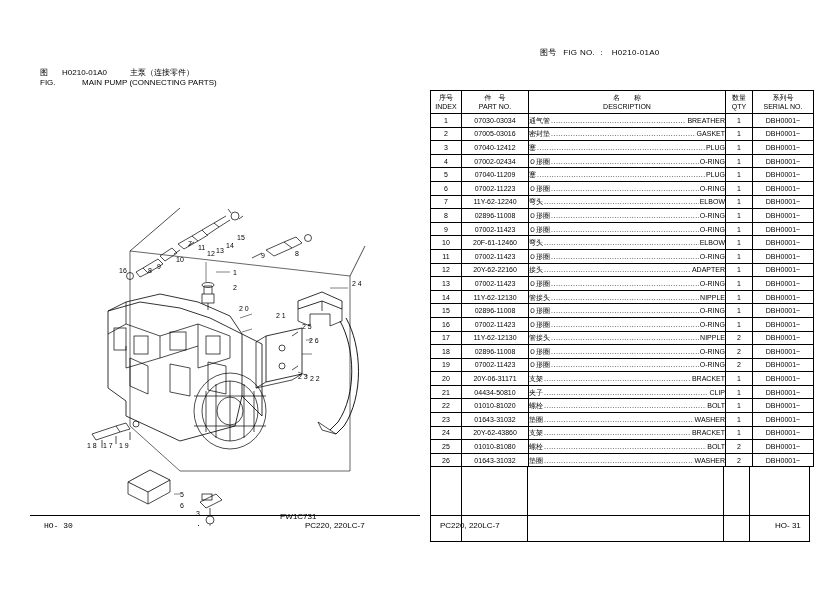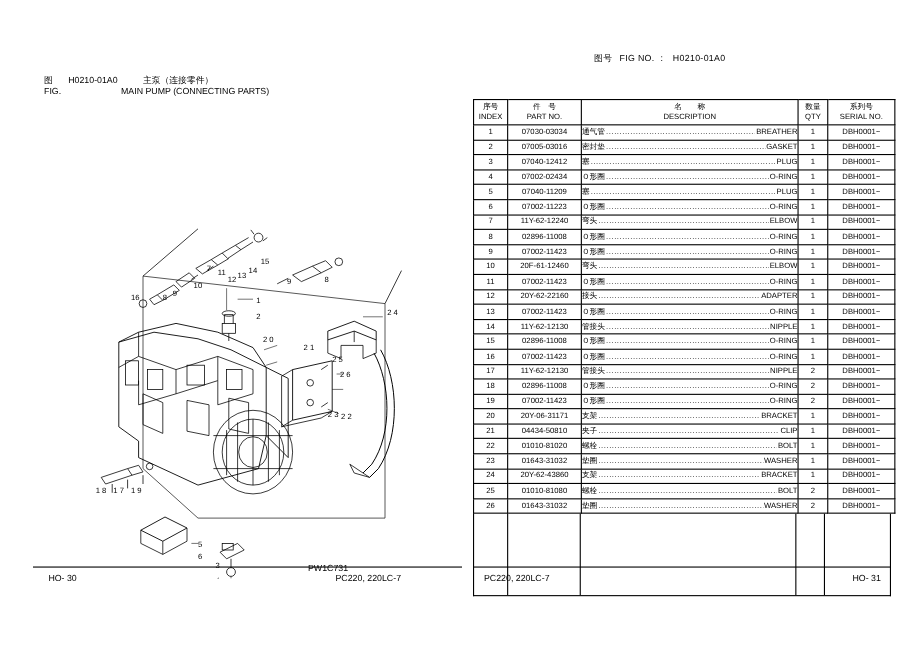--- a/index.html
+++ b/index.html
@@ -80,20 +80,21 @@
     left: 30px;
     top: 515px;
     width: 390px;
     border-top: 1px solid #000;
   }
   .footer-left-l {
     position: absolute;
     left: 44px;
     top: 521px;
     font-size: 8px;
+    font-family: Liberation Mono, monospace;
   }
   .footer-left-c {
     position: absolute;
     left: 305px;
     top: 521px;
     font-size: 8px;
   }
 
   
   .right-page {
@@ -204,21 +205,21 @@
   <div class="left-page">
 
     <div class="title-block">
       <div class="title-row">
         <span class="title-label">图</span>
         <span class="title-text">H0210-01A0</span>
         <span class="title-text" style="margin-left:23px">主泵（连接零件）</span>
       </div>
       <div class="title-row">
         <span class="title-label">FIG.</span>
-        <span class="title-text" style="margin-left:48px">MAIN PUMP (CONNECTING PARTS)</span>
+        <span class="title-text" style="margin-left:20px">MAIN PUMP (CONNECTING PARTS)</span>
       </div>
     </div>
 
     <div class="drawing-area">
       <svg class="drawing-svg" width="390" height="430" viewBox="0 0 390 430">
         <g fill="none" stroke="#000" stroke-width="0.7">
 
           <polyline points="100,155 100,330 150,375 320,375 320,180 100,155" stroke-width="0.6"></polyline>
           <line x1="100" y1="155" x2="150" y2="112"></line>
           <line x1="320" y1="180" x2="335" y2="150"></line>

